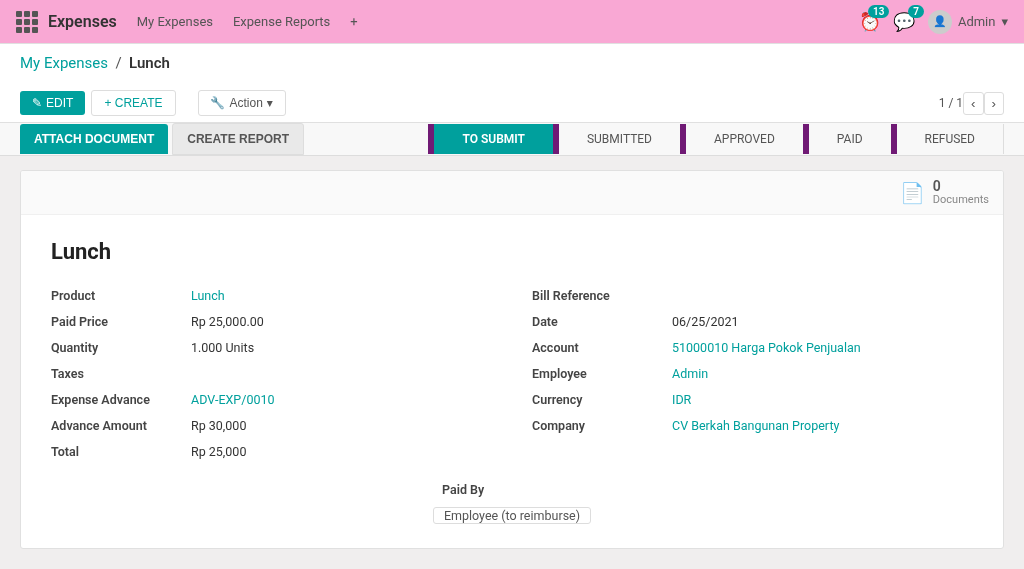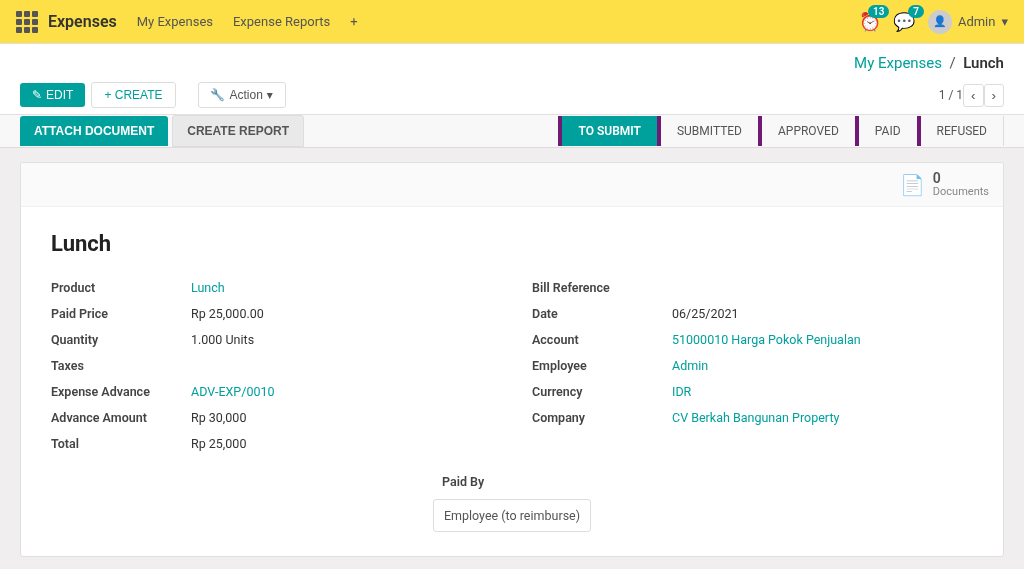--- a/index.html
+++ b/index.html
@@ -1,20 +1,20 @@
 <!DOCTYPE html>
 <html><head>
   <meta charset="utf-8">
   <style>
     * { box-sizing: border-box; margin: 0; padding: 0; }
     body { font-family: -apple-system, BlinkMacSystemFont, 'Segoe UI', Roboto, sans-serif; font-size: 13px; background: #f0eeee; color: #333; }
 
     
     .topnav {
-      background: #fde047;
+      background: #f9a8d4;
       display: flex;
       align-items: center;
       padding: 0 16px;
       height: 44px;
       border-bottom: 1px solid #e0e0e0;
       gap: 20px;
     }
     .topnav-logo {
       display: flex;
       align-items: center;
@@ -94,22 +94,21 @@
 
     
     .page-header {
       background: #fff;
       padding: 10px 20px 0 20px;
       border-bottom: 1px solid #e0e0e0;
     }
     .breadcrumb {
       font-size: 15px;
       color: #555;
-      margin-bottom: 4px;
-      text-align: right;
+      margin-bottom: 12px;
     }
     .breadcrumb a { color: #00a09d; cursor: pointer; text-decoration: none; }
     .breadcrumb span { color: #333; font-weight: 600; }
 
     
     .toolbar {
       display: flex;
       align-items: center;
       padding: 6px 0;
       gap: 6px;
@@ -196,25 +195,25 @@
       cursor: pointer;
       border-radius: 3px 3px 0 0;
       font-weight: 600;
     }
     .status-spacer { flex: 1; }
     .status-tabs {
       display: flex;
       gap: 0;
     }
     .status-tab {
-      padding: 8px 16px;
-      font-size: 12px;
-      cursor: pointer;
-      color: #555;
-      border-left: 4px solid #701a75;
+      padding: 8px 28px;
+      font-size: 12px;
+      cursor: pointer;
+      color: #555;
+      border-left: 6px solid #701a75;
       background: #f8f8f8;
     }
     .status-tab.active {
       background: #00a09d;
       color: #fff;
       font-weight: 600;
     }
     .status-tab:last-child { border-right: 1px solid #ddd; }
 
     
@@ -302,21 +301,21 @@
     .paid-by-label {
       font-weight: 600;
       color: #444;
       font-size: 12.5px;
       width: 140px;
       min-width: 140px;
     }
     .paid-by-value {
       border: 1px solid #ddd;
       border-radius: 3px;
-      padding: 8px 10px;
+      padding: 0 10px;
       color: #555;
       font-size: 12.5px;
       background: #fff;
     }
   </style>
 </head>
 <body>
 
 <div class="topnav">
   <div class="topnav-logo">

